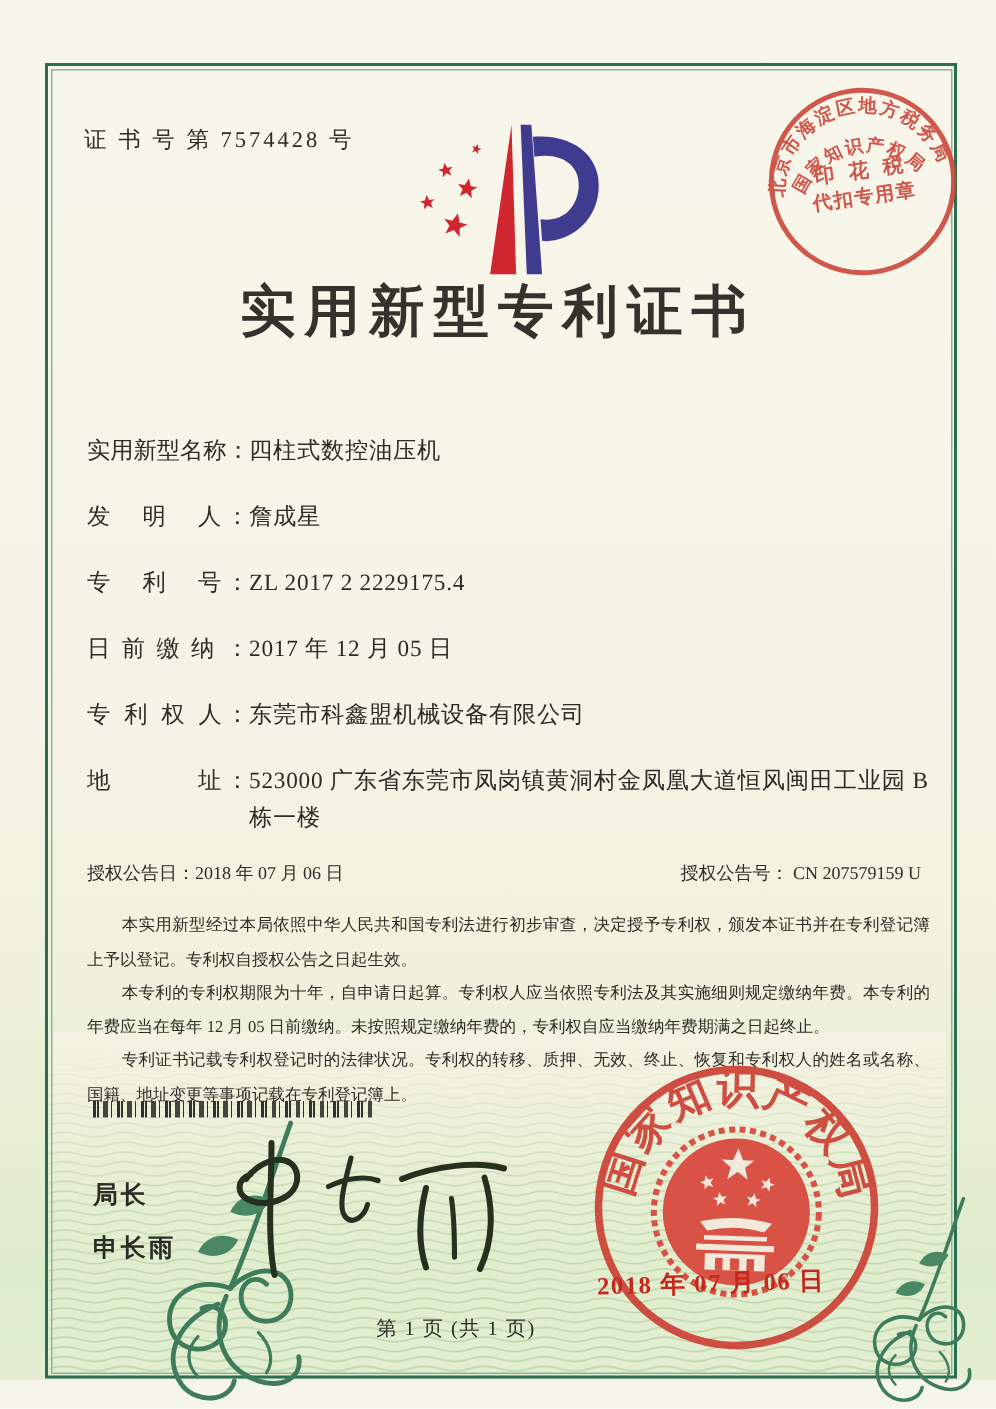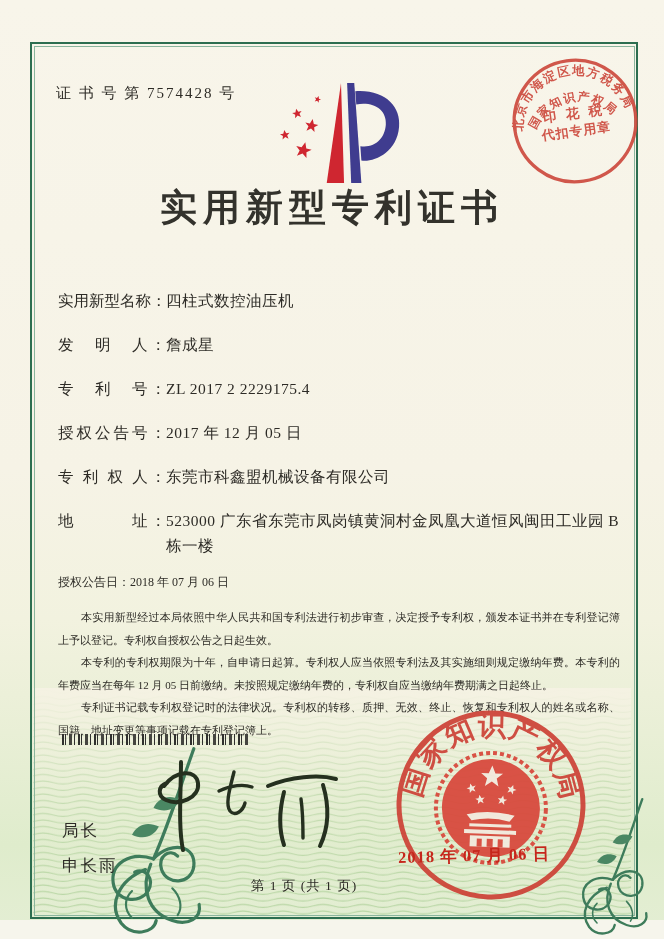--- a/index.html
+++ b/index.html
@@ -24,21 +24,21 @@
   .grant-row{display:flex;margin-top:-2px;font-size:12px;line-height:25px;}
   .grant-right{margin-left:auto;padding-right:6px;}
   .paras{margin-top:11px;font-size:11px;line-height:22.5px;text-align:justify;}
   .paras p{margin:0;text-indent:2.1em;}
   .barcode{position:absolute;left:62px;top:734px;width:186px;height:11px;z-index:5;
     background:repeating-linear-gradient(90deg,
       #30302e 0px,#30302e 2px,rgba(0,0,0,0) 2px,rgba(0,0,0,0) 3px,
       #30302e 3px,#30302e 4px,rgba(0,0,0,0) 4px,rgba(0,0,0,0) 7px,
       #454540 7px,#454540 10px,rgba(0,0,0,0) 10px,rgba(0,0,0,0) 12px,
       #30302e 12px,#30302e 13px,rgba(0,0,0,0) 13px,rgba(0,0,0,0) 16px);}
-  .officer{position:absolute;left:62px;top:820px;font-size:16.5px;z-index:5;letter-spacing:2px;}
+  .officer{position:absolute;left:62px;top:786px;font-size:16.5px;z-index:5;letter-spacing:2px;font-weight:bold;}
   .officer div{margin-bottom:13px;}
   .signature{position:absolute;left:142px;top:750px;width:208px;height:108px;z-index:5;}
   .seal{position:absolute;left:391px;top:705px;width:200px;height:200px;z-index:6;opacity:.93;transform:rotate(2deg);}
   .seal-date{position:absolute;left:398px;top:845px;z-index:7;color:#c6271c;font-weight:700;font-size:16.5px;letter-spacing:1px;transform:rotate(-1.5deg);white-space:nowrap;}
   .footer{position:absolute;left:0;width:100%;top:877px;text-align:center;font-size:13.5px;z-index:5;transform:translateX(-28px);letter-spacing:1px;}
   .orn-left{position:absolute;left:38px;top:746px;width:188px;height:188px;z-index:4;}
   .orn-right{position:absolute;left:540px;top:796px;width:118px;height:140px;z-index:4;}
 </style>
 </head>
 <body>
@@ -139,34 +139,38 @@
     </div>
     <div class="field-row">
       <span class="flabel">发　明　人：</span>
       <span class="fvalue">詹成星</span>
     </div>
     <div class="field-row">
       <span class="flabel">专　利　号：</span>
       <span class="fvalue">ZL 2017 2 2229175.4</span>
     </div>
     <div class="field-row">
-      <span class="flabel">授权公告号：</span>
+      <span class="flabel">日前缴纳：</span>
       <span class="fvalue">2017 年 12 月 05 日</span>
     </div>
     <div class="field-row">
       <span class="flabel">专 利 权 人：</span>
       <span class="fvalue">东莞市科鑫盟机械设备有限公司</span>
     </div>
     <div class="field-row" style="margin-bottom:14px">
       <span class="flabel">地　　　址：</span>
       <span class="fvalue">523000 广东省东莞市凤岗镇黄洞村金凤凰大道恒风闽田工业园 B 栋一楼</span>
     </div>
     <div class="grant-row">
       <span>授权公告日：</span>
       <span>2018 年 07 月 06 日</span>
+      <span class="grant-right">
+        <span>授权公告号：</span>
+        <span>CN 207579159 U</span>
+      </span>
     </div>
     <div class="paras">
       <p>本实用新型经过本局依照中华人民共和国专利法进行初步审查，决定授予专利权，颁发本证书并在专利登记簿上予以登记。专利权自授权公告之日起生效。</p>
       <p>本专利的专利权期限为十年，自申请日起算。专利权人应当依照专利法及其实施细则规定缴纳年费。本专利的年费应当在每年 12 月 05 日前缴纳。未按照规定缴纳年费的，专利权自应当缴纳年费期满之日起终止。</p>
       <p>专利证书记载专利权登记时的法律状况。专利权的转移、质押、无效、终止、恢复和专利权人的姓名或名称、国籍、地址变更等事项记载在专利登记簿上。</p>
     </div>
   </div>
 
   <div class="barcode"></div>
 

